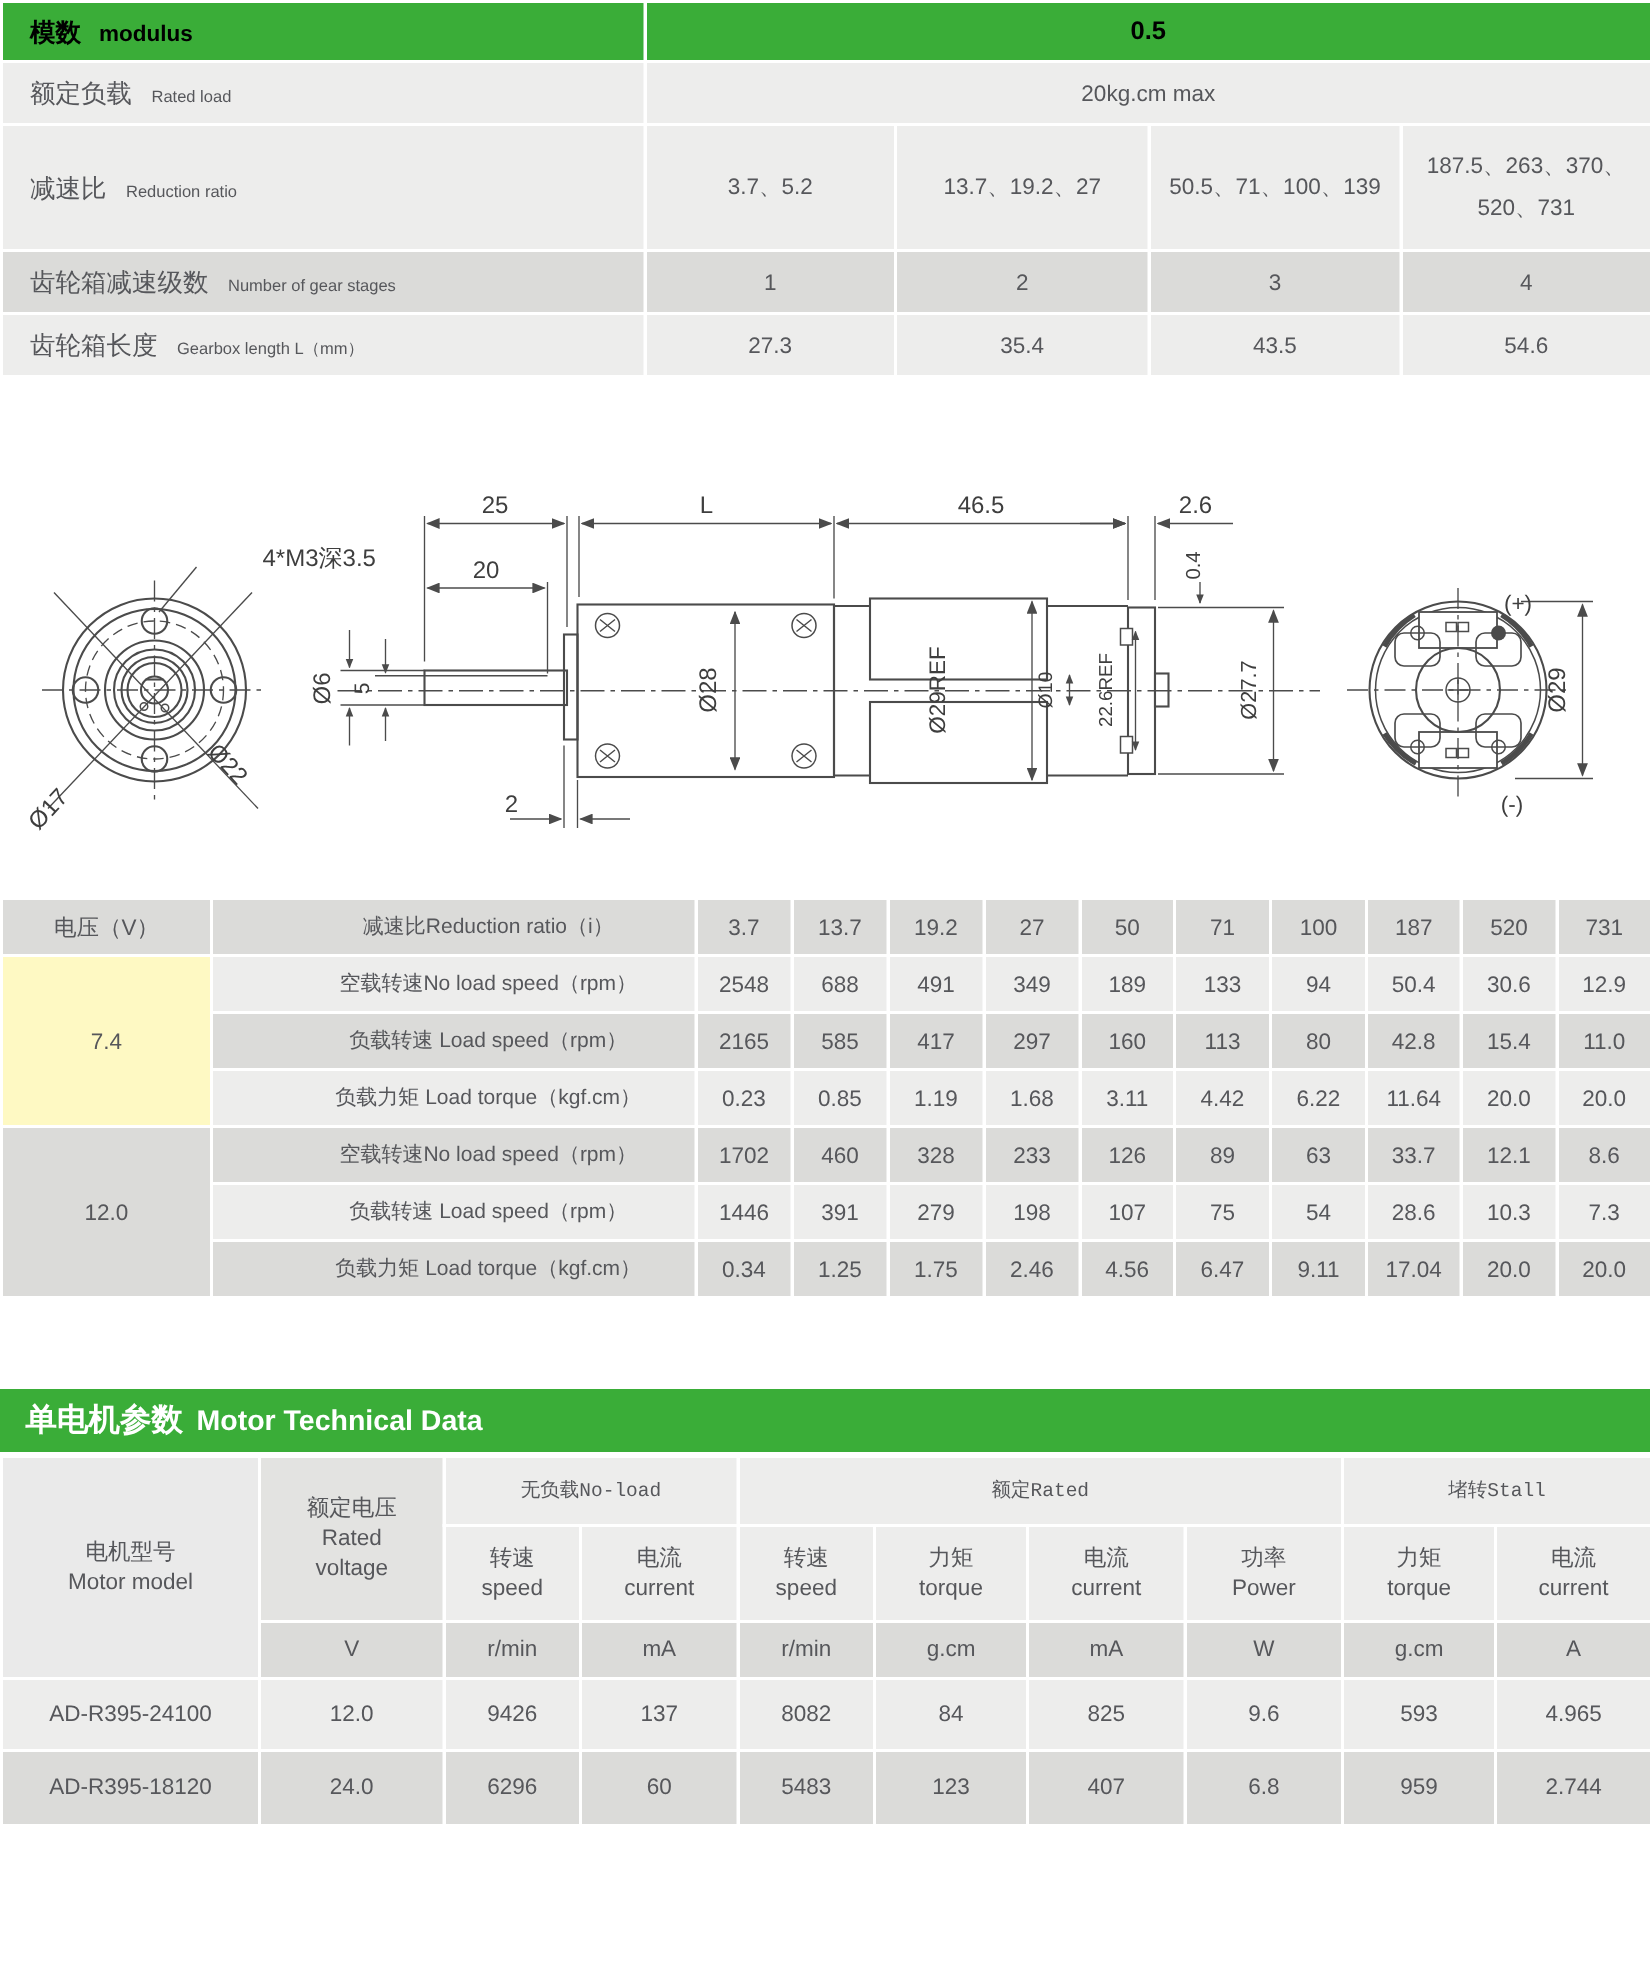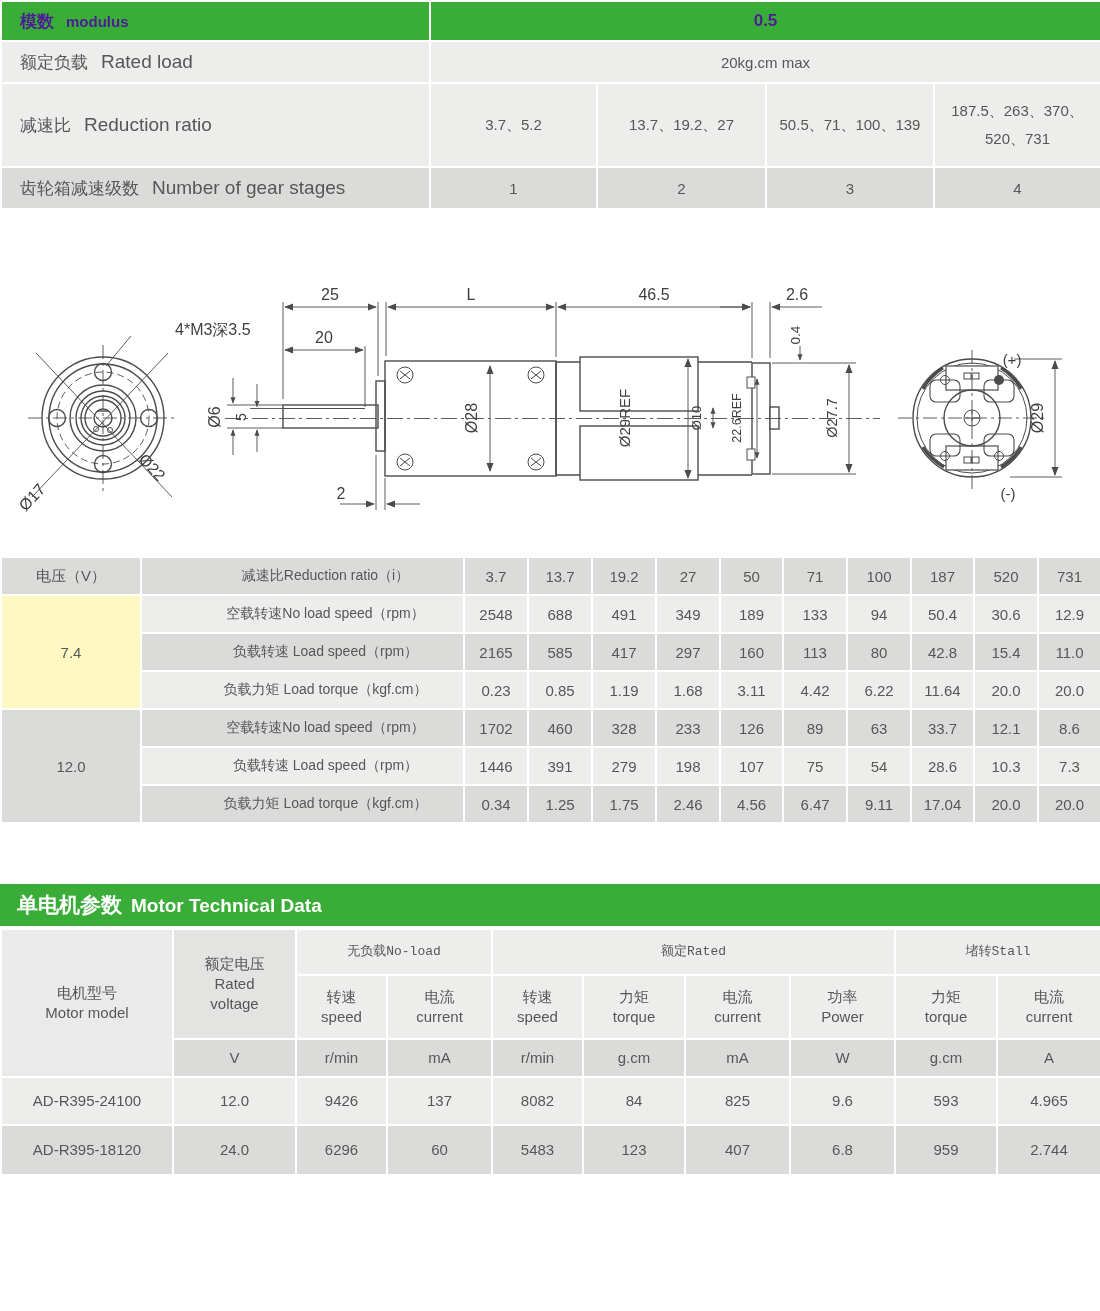--- a/index.html
+++ b/index.html
@@ -3,24 +3,24 @@
 <meta charset="utf-8">
 <style>
   html,body{margin:0;padding:0;background:#fff;}
   body{width:1100px;font-family:"Liberation Sans","DejaVu Sans",sans-serif;color:#56575b;}
   .page{width:1100px;position:relative;}
   table{border-collapse:collapse;table-layout:fixed;width:1100px;}
   td{border:2px solid #fff;text-align:center;vertical-align:middle;font-size:15px;padding:0;overflow:hidden;}
   
   tr.lt td{background:#ededec;}
   tr.dk td{background:#dbdbd9;}
-  td.green{background:#3aad38;color:#4c1d95;}
+  td.green{background:#3aad38;color:#000000;}
   td.lbl{text-align:left;padding-left:18px;}
   .zh{font-size:17px;}
-  .en{font-size:19px;margin-left:13px;}
+  .en{font-size:11px;margin-left:13px;}
   td.green .zh{font-size:17px;font-weight:bold;}
   td.green .en{font-size:15px;font-weight:bold;margin-left:12px;}
   td.bigval{font-size:17px;font-weight:bold;}
   .spec tr{height:42px;}
   .spec tr.hdr{height:40px;}
   .spec tr.tall{height:84px;}
   .spec td.wrapv{line-height:1.85;padding:0 10px;}
   
   .bar{height:42px;line-height:42px;background:#3aad38;color:#fff;padding-left:17px;}
   .bar .bzh{font-size:21px;font-weight:bold;}
@@ -83,20 +83,29 @@
           <td class="wrapv">187.5、263、370、520、731</td>
         </tr>
     <tr class="dk">
       <td class="lbl">
         <span class="zh">齿轮箱减速级数</span><span class="en">Number of gear stages</span>
       </td>
     <td>1</td>
           <td>2</td>
           <td>3</td>
           <td>4</td>
+        </tr>
+    <tr class="lt">
+      <td class="lbl">
+        <span class="zh">齿轮箱长度</span><span class="en">Gearbox length L（mm）</span>
+      </td>
+    <td>27.3</td>
+          <td>35.4</td>
+          <td>43.5</td>
+          <td>54.6</td>
         </tr>
   </tbody>
     </table>
 
   <svg class="drawing" width="1100" height="292" viewBox="0 352 1100 292">
     <defs>
       <marker id="ar" viewBox="0 0 10 8" refX="9" refY="4" markerWidth="10" markerHeight="8" orient="auto-start-reverse">
           <path d="M0,0 L10,4 L0,8 Z" fill="#4b4b4b"></path>
         </marker>
       <marker id="ar2" viewBox="0 0 10 8" refX="9" refY="4" markerWidth="7" markerHeight="6" orient="auto-start-reverse">

